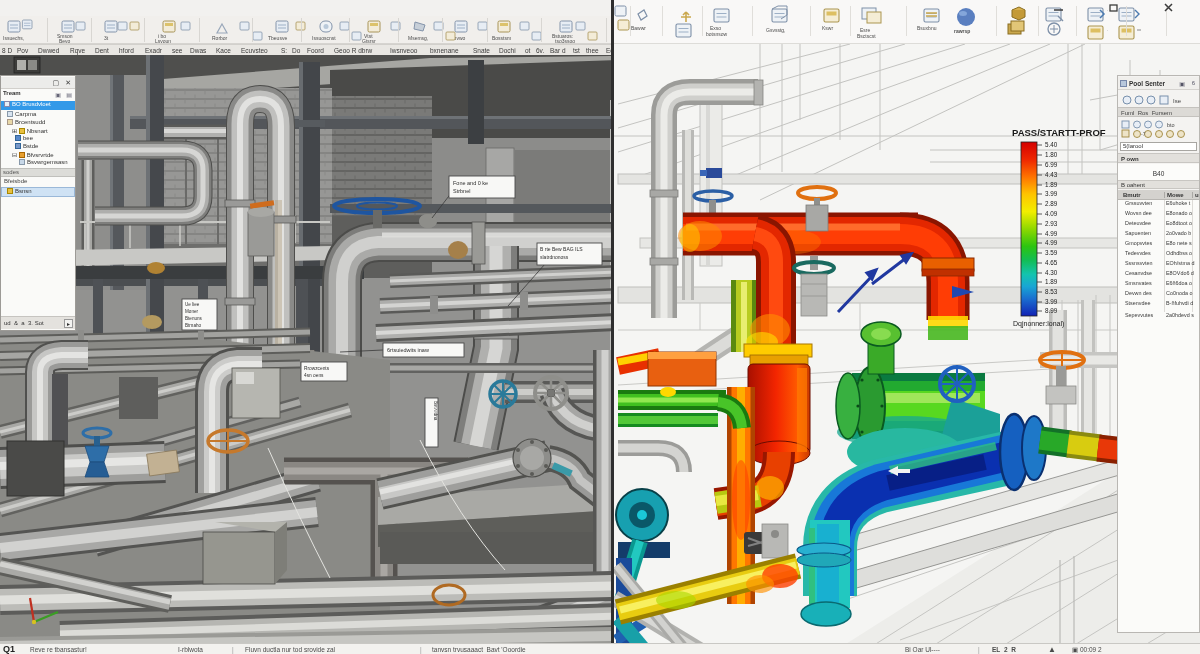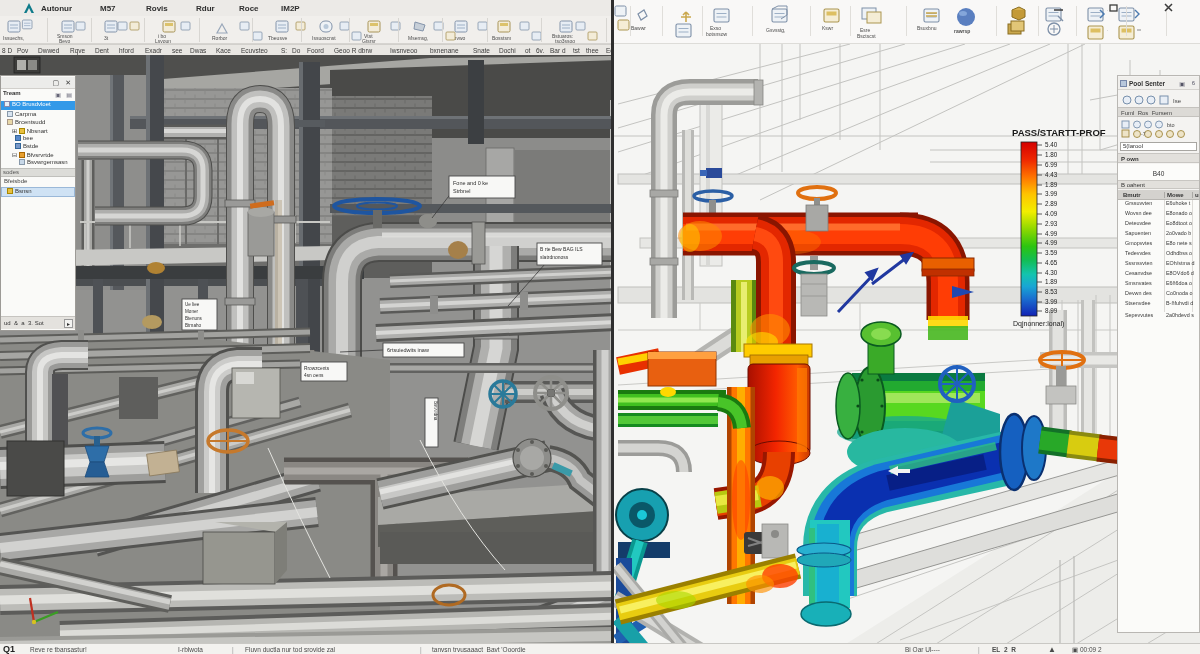--- a/index.html
+++ b/index.html
@@ -637,31 +637,20 @@
           <text x="1045" y="304">3.99</text>
           <text x="1045" y="313">8.99</text>
       </g>
       <g stroke="#333" stroke-width="0.8">
         <path d="M1037 145 h5 M1037 155 h5 M1037 165 h5 M1037 175 h5 M1037 185 h5 M1037 194 h5 M1037 204 h5 M1037 214 h5 M1037 224 h5 M1037 234 h5 M1037 243 h5 M1037 253 h5 M1037 263 h5 M1037 273 h5 M1037 282 h5 M1037 292 h5 M1037 302 h5 M1037 311 h5"></path>
       </g>
       <text x="1013" y="326" font-size="7" fill="#1a1a1a">Dqjnonner:lonal)</text>
     </g>
   </svg>
 
-  <div id="menubar" class="abs">
-    <svg class="abs" style="left:23px;top:2px" width="12" height="12">
-        <path d="M6 1 L11 11 L8.5 11 L6 6 L3.5 11 L1 11 Z" fill="#0f7b8a"></path>
-      </svg>
-    <span style="left:41px">Autonur</span>
-      <span style="left:100px">M57</span>
-      <span style="left:146px">Rovis</span>
-    <span style="left:196px">Rdur</span>
-      <span style="left:239px">Roce</span>
-      <span style="left:281px">IM2P</span>
-  </div>
   <div id="ribbonL" class="abs">
   <svg width="616" height="28">
     <defs>
       <g id="ri">
             <rect x="0" y="0" width="12" height="11" rx="1.5" fill="#e7edf4" stroke="#8494aa" stroke-width="1"></rect>
             <path d="M2 4 h8 M2 7 h8" stroke="#9db0c6" stroke-width="1" fill="none"></path>
           </g>
       <g id="ri2">
             <rect x="0" y="0" width="12" height="11" rx="1.5" fill="#f3ecd8" stroke="#a89458" stroke-width="1"></rect>
             <rect x="2" y="2" width="8" height="3" fill="#dcc26a"></rect>

